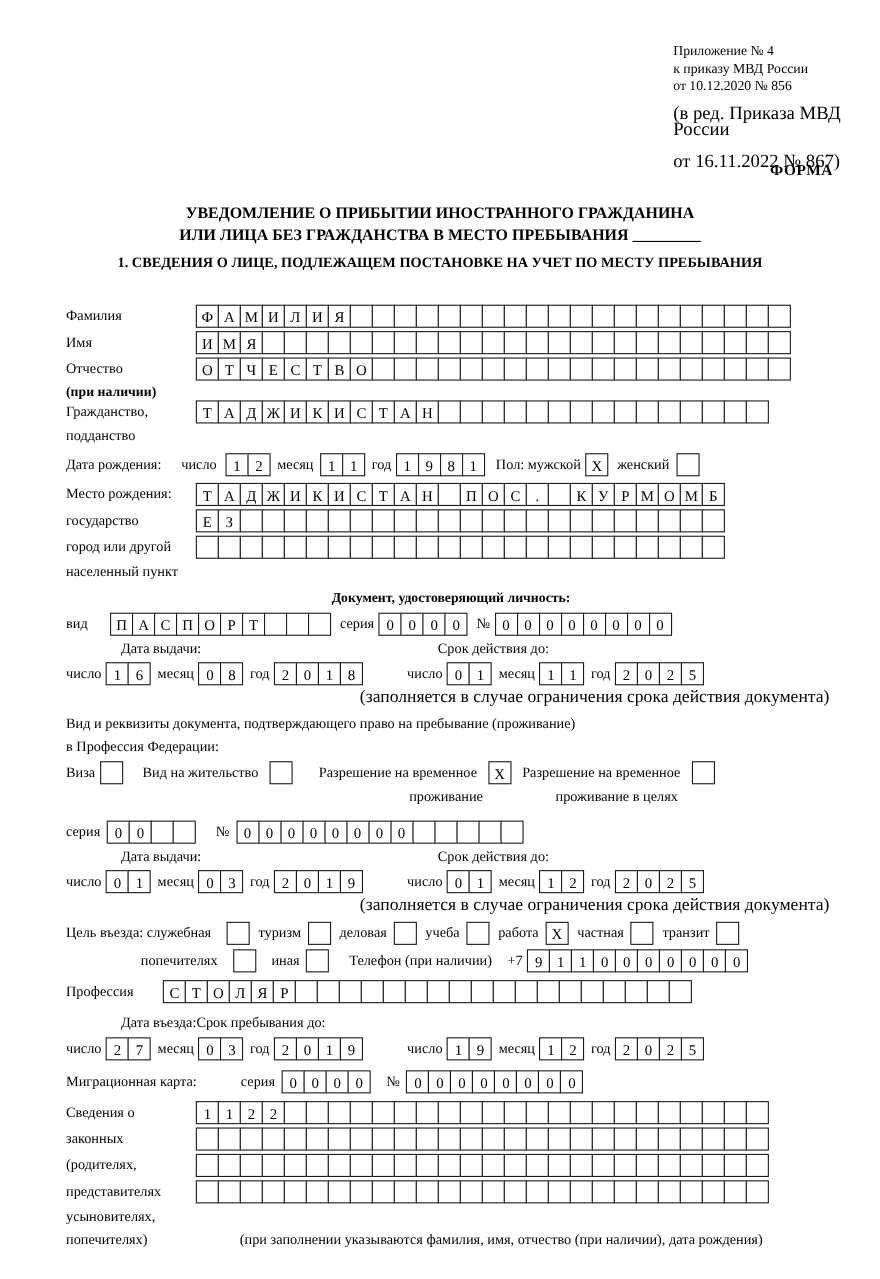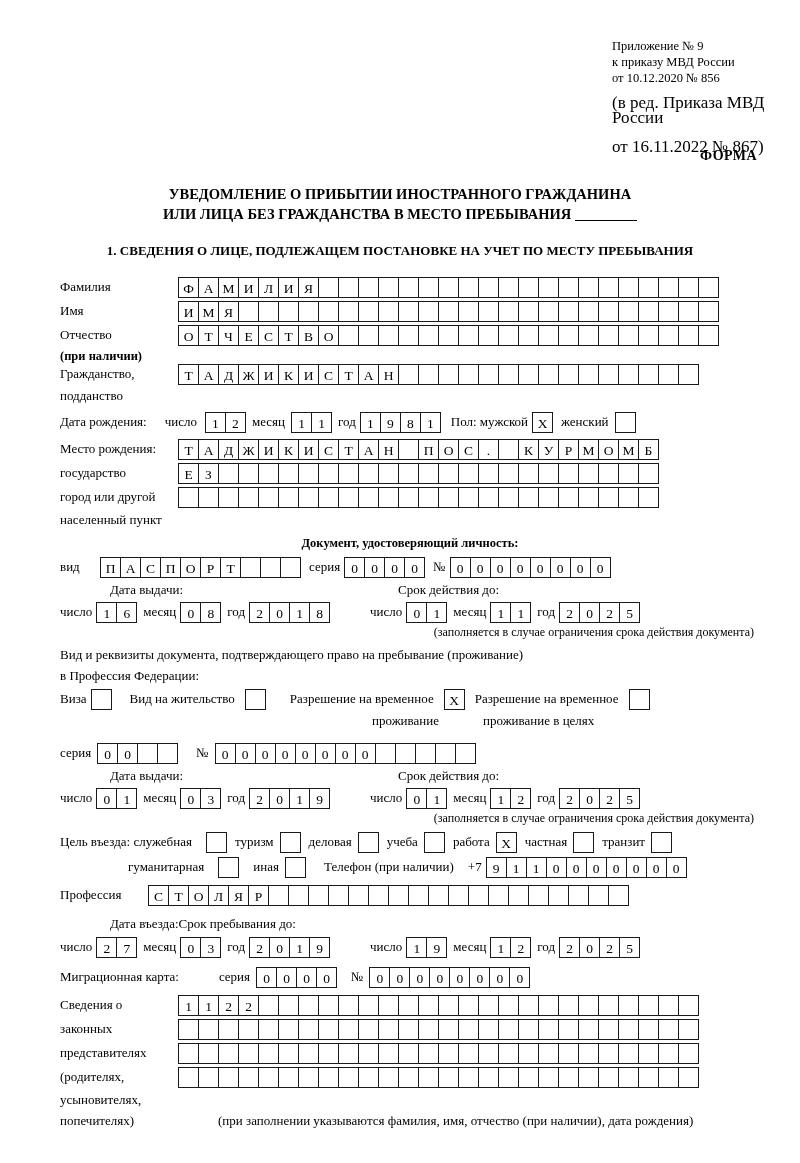--- a/index.html
+++ b/index.html
@@ -52,21 +52,21 @@
     line-height: 20px;
   }
   .title .ul {
     display: inline-block;
     width: 62px;
     border-bottom: 1px solid #000;
     vertical-align: -2px;
   }
   .section1 {
     position: absolute;
-    top: 243px;
+    top: 231px;
     left: 0;
     width: 800px;
     text-align: center;
     font-weight: bold;
     font-size: 13px;
   }
   .form-body {
     position: absolute;
     top: 276px;
     left: 60px;
@@ -120,35 +120,35 @@
   .sp40 { width: 40px; }
   .lbl-w1 { width: 118px; }
   .lbl-w2 { width: 118px; }
   .center-note {
     text-align: center;
     font-weight: bold;
     font-size: 12.5px;
   }
   .note-right {
     text-align: right;
-    font-size: 12px;
+    font-size: 16px;
     padding-right: 6px;
   }
   .mini {
     font-size: 12.5px;
     font-weight: bold;
   }
 </style>
 </head>
 <body>
 
 <div class="page">
 
   <div class="hdr">
-    <div>Приложение № 9</div>
+    <div>Приложение № 4</div>
     <div>к приказу МВД России</div>
     <div>от 10.12.2020 № 856</div>
     <div class="small">(в ред. Приказа МВД России</div>
     <div class="small" style="margin-top:14px">от 16.11.2022 № 867)</div>
   </div>
 
   <div class="forma">ФОРМА</div>
 
   <div class="title">
     <div>УВЕДОМЛЕНИЕ О ПРИБЫТИИ ИНОСТРАННОГО ГРАЖДАНИНА</div>
@@ -543,21 +543,21 @@
       <div class="lbl">Разрешение на временное</div>
       <div class="sp10"></div>
       <div class="box">X</div>
       <div class="sp10"></div>
       <div class="lbl">Разрешение на временное</div>
       <div class="sp10"></div>
       <div class="box"></div>
     </div>
     <div class="row" style="min-height:18px">
       <div class="lbl" style="margin-left:312px">проживание</div>
-      <div class="lbl" style="margin-left:44px">проживание в целях</div>
+      <div class="lbl" style="margin-left:66px">проживание в целях</div>
     </div>
 
     <div class="row" style="margin-top:12px">
       <div class="lbl">серия</div>
       <div class="sp6"></div>
       <div class="cells">
         <div class="cell first">0</div>
           <div class="cell">0</div>
           <div class="cell"></div>
           <div class="cell"></div>
@@ -661,21 +661,21 @@
       <div class="lbl">частная</div>
       <div class="sp6"></div>
       <div class="box"></div>
       <div class="sp8"></div>
       <div class="lbl">транзит</div>
       <div class="sp6"></div>
       <div class="box"></div>
     </div>
 
     <div class="row" style="margin-top:3px">
-      <div class="lbl" style="margin-left:68px">гуманитарная</div>
+      <div class="lbl" style="margin-left:68px">попечителях</div>
       <div class="sp14"></div>
       <div class="box"></div>
       <div class="sp14"></div>
       <div class="lbl">иная</div>
       <div class="sp6"></div>
       <div class="box"></div>
       <div class="sp18"></div>
       <div class="lbl">Телефон (при наличии)</div>
       <div class="sp14"></div>
       <div class="lbl">+7</div>
@@ -861,53 +861,53 @@
           <div class="cell"></div>
           <div class="cell"></div>
           <div class="cell"></div>
           <div class="cell"></div>
           <div class="cell"></div>
           <div class="cell"></div>
       </div>
     </div>
 
     <div class="row">
+      <div class="lbl lbl-w1">(родителях,</div>
+      <div class="cells">
+        <div class="cell first"></div>
+          <div class="cell"></div>
+          <div class="cell"></div>
+          <div class="cell"></div>
+          <div class="cell"></div>
+          <div class="cell"></div>
+          <div class="cell"></div>
+          <div class="cell"></div>
+          <div class="cell"></div>
+          <div class="cell"></div>
+          <div class="cell"></div>
+          <div class="cell"></div>
+          <div class="cell"></div>
+          <div class="cell"></div>
+          <div class="cell"></div>
+          <div class="cell"></div>
+          <div class="cell"></div>
+          <div class="cell"></div>
+          <div class="cell"></div>
+          <div class="cell"></div>
+          <div class="cell"></div>
+          <div class="cell"></div>
+          <div class="cell"></div>
+          <div class="cell"></div>
+          <div class="cell"></div>
+          <div class="cell"></div>
+      </div>
+    </div>
+
+    <div class="row">
       <div class="lbl lbl-w1">представителях</div>
-      <div class="cells">
-        <div class="cell first"></div>
-          <div class="cell"></div>
-          <div class="cell"></div>
-          <div class="cell"></div>
-          <div class="cell"></div>
-          <div class="cell"></div>
-          <div class="cell"></div>
-          <div class="cell"></div>
-          <div class="cell"></div>
-          <div class="cell"></div>
-          <div class="cell"></div>
-          <div class="cell"></div>
-          <div class="cell"></div>
-          <div class="cell"></div>
-          <div class="cell"></div>
-          <div class="cell"></div>
-          <div class="cell"></div>
-          <div class="cell"></div>
-          <div class="cell"></div>
-          <div class="cell"></div>
-          <div class="cell"></div>
-          <div class="cell"></div>
-          <div class="cell"></div>
-          <div class="cell"></div>
-          <div class="cell"></div>
-          <div class="cell"></div>
-      </div>
-    </div>
-
-    <div class="row">
-      <div class="lbl lbl-w1">(родителях,</div>
       <div class="cells">
         <div class="cell first"></div>
           <div class="cell"></div>
           <div class="cell"></div>
           <div class="cell"></div>
           <div class="cell"></div>
           <div class="cell"></div>
           <div class="cell"></div>
           <div class="cell"></div>
           <div class="cell"></div>

